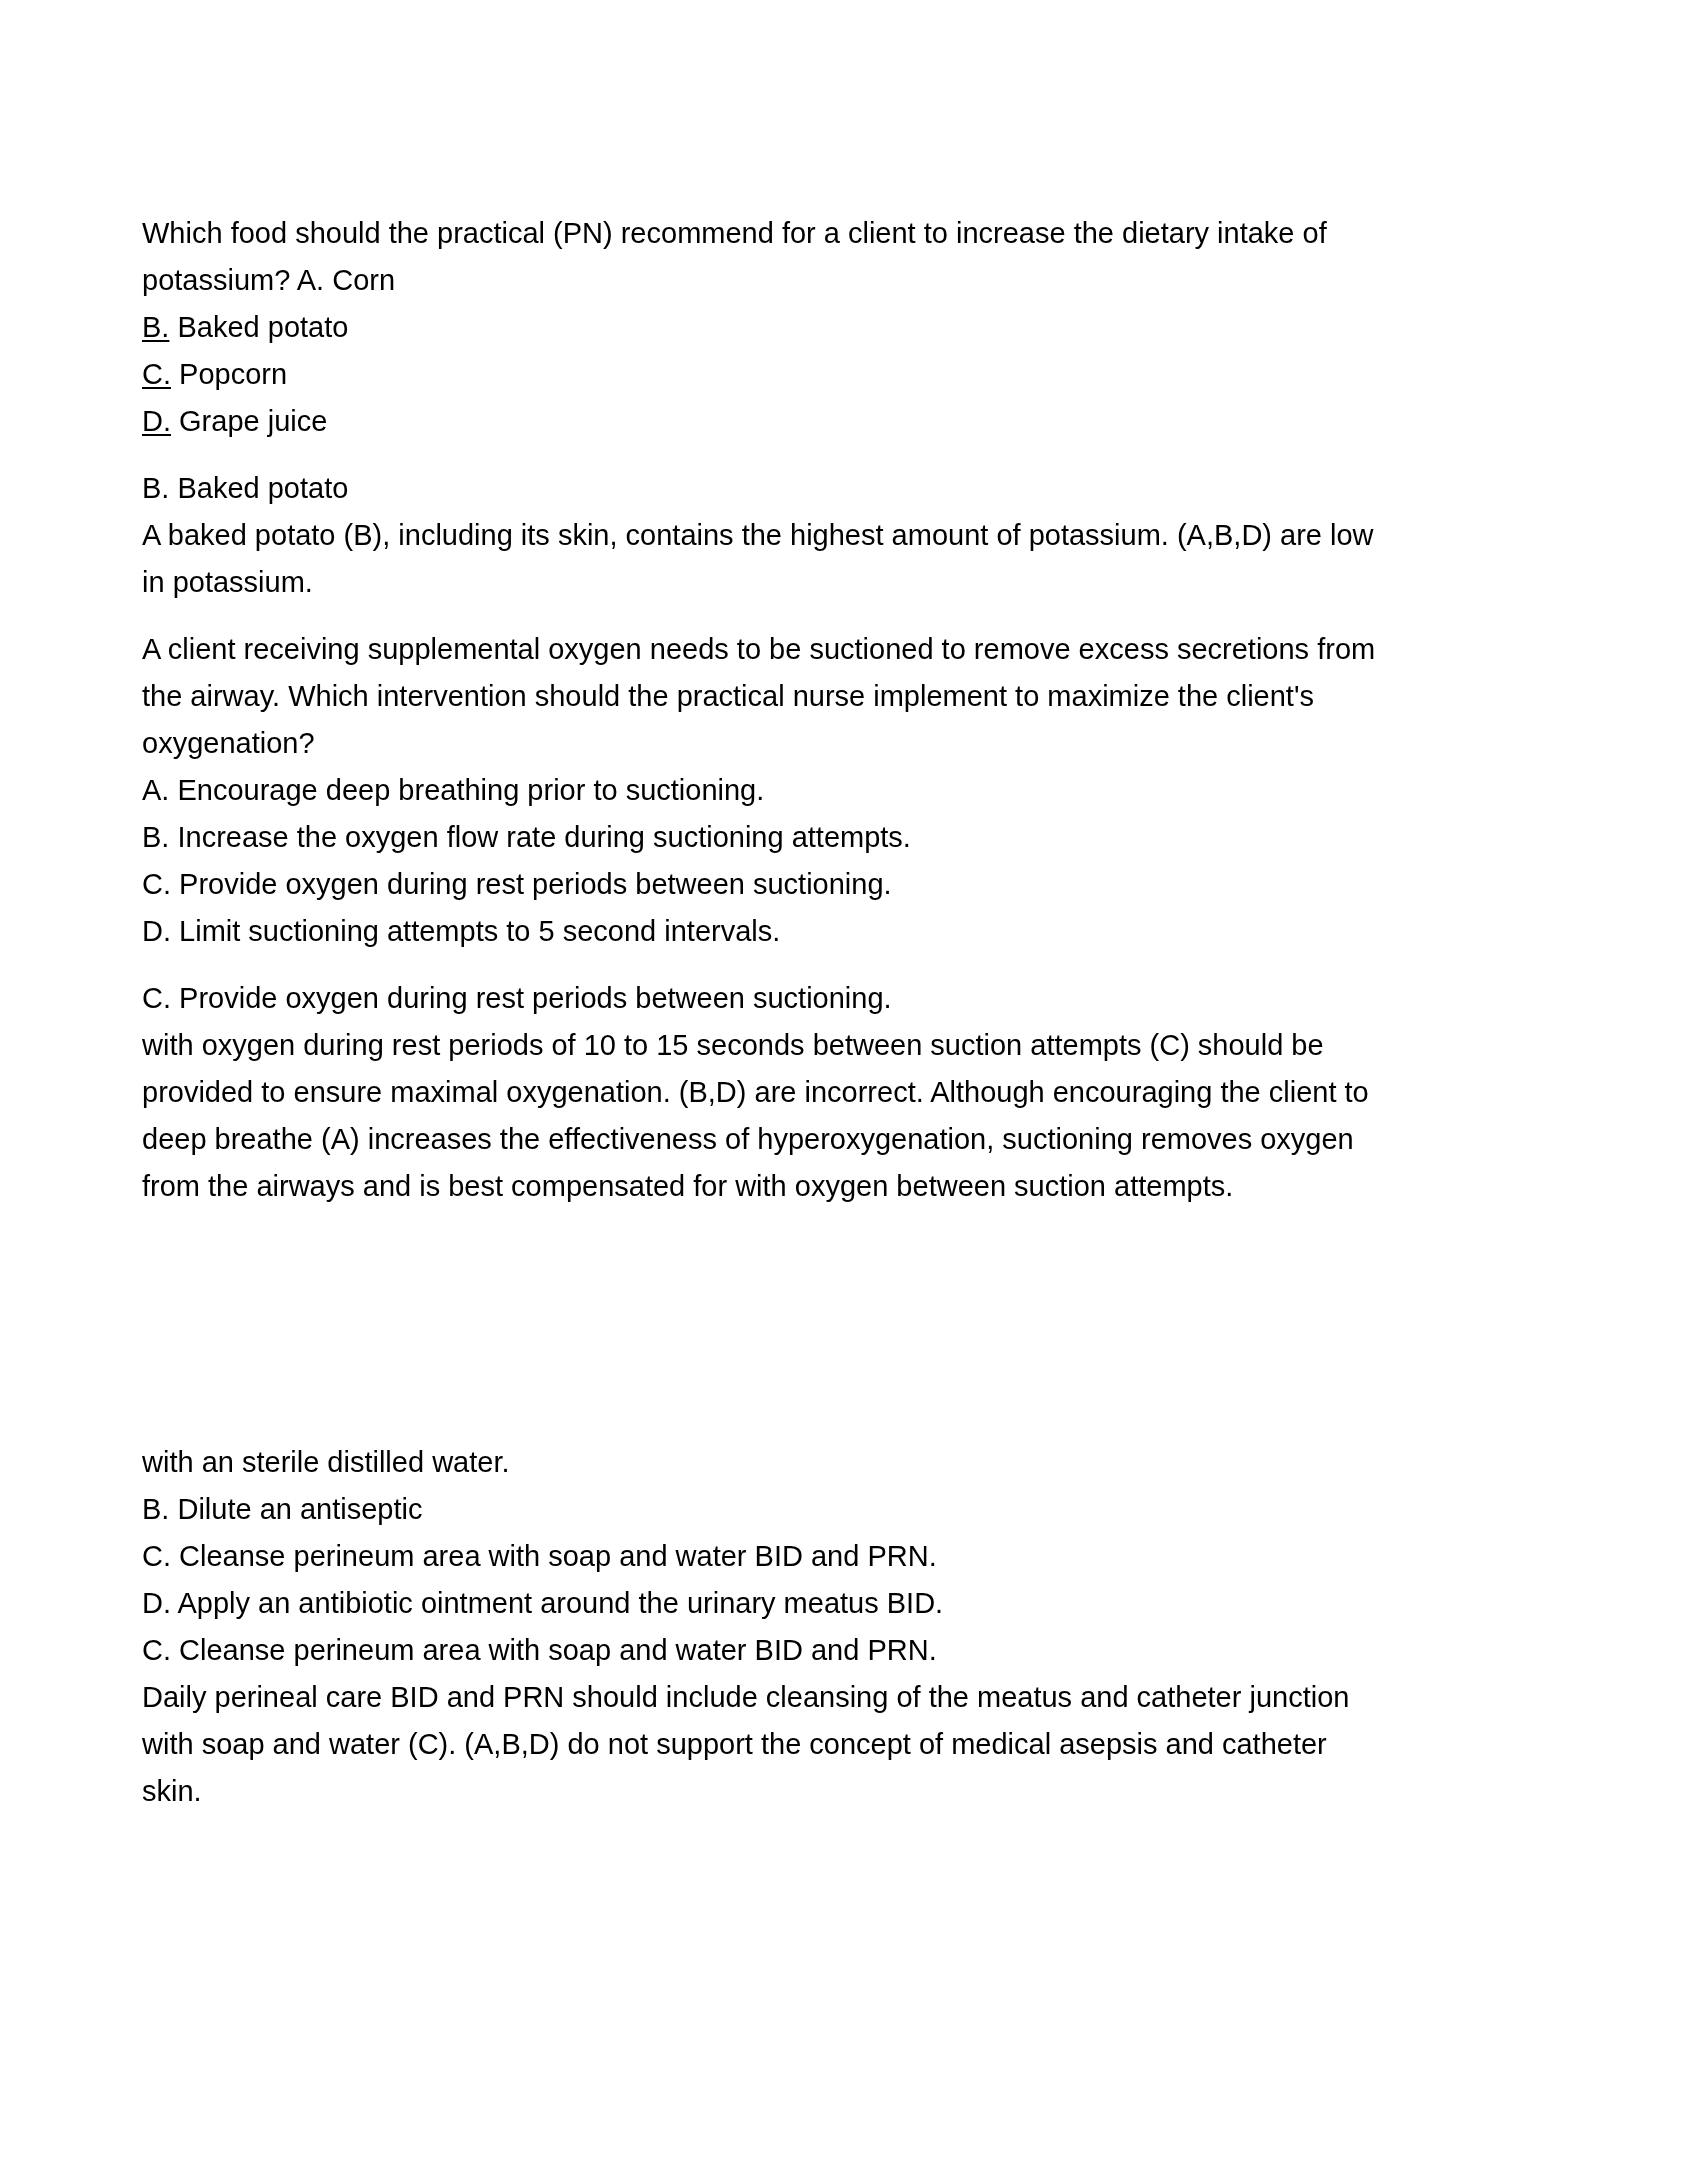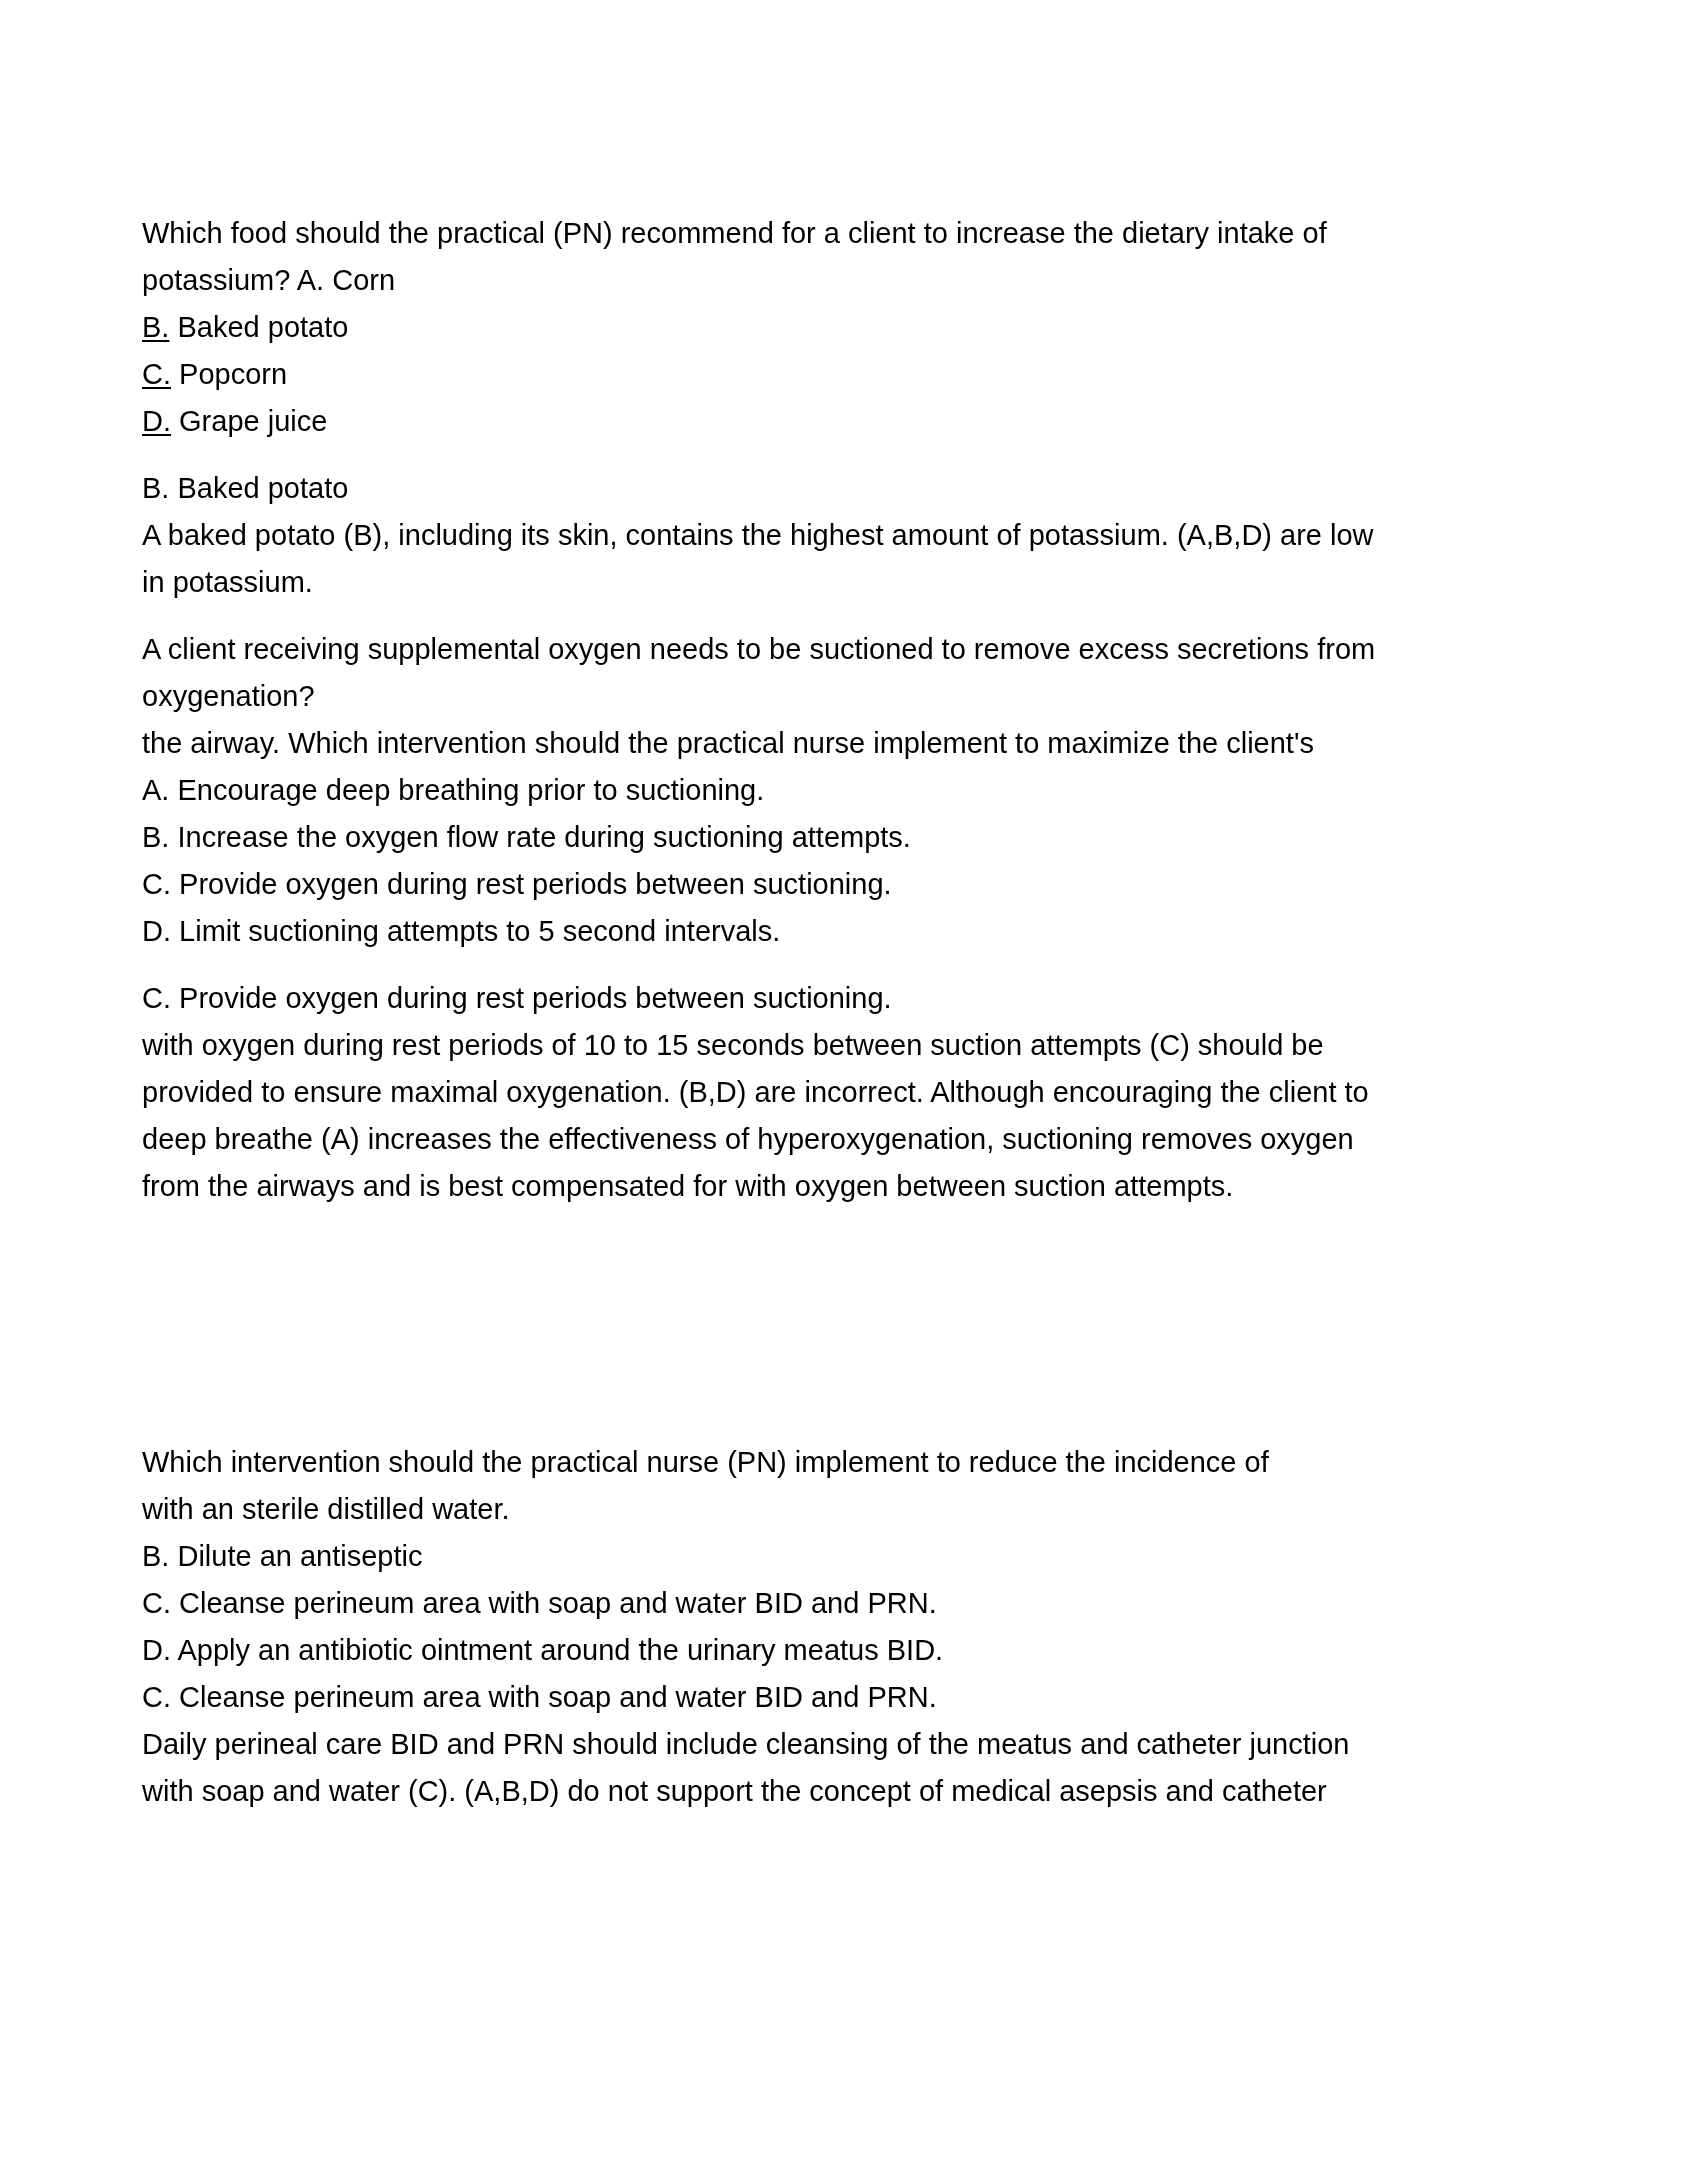--- a/index.html
+++ b/index.html
@@ -50,36 +50,35 @@
       <div class="line"><span class="uprefix">C.</span> Popcorn</div>
       <div class="line"><span class="uprefix">D.</span> Grape juice</div>
     </div>
     <div class="block block-2">
       <div class="line">B. Baked potato</div>
       <div class="line">A baked potato (B), including its skin, contains the highest amount of potassium. (A,B,D) are low</div>
       <div class="line">in potassium.</div>
     </div>
     <div class="block block-3">
       <div class="line">A client receiving supplemental oxygen needs to be suctioned to remove excess secretions from</div>
+      <div class="line">the airway. Which intervention should the practical nurse implement to maximize the client's</div>
       <div class="line">oxygenation?</div>
-      <div class="line">the airway. Which intervention should the practical nurse implement to maximize the client's</div>
       <div class="line">A. Encourage deep breathing prior to suctioning.</div>
       <div class="line">B. Increase the oxygen flow rate during suctioning attempts.</div>
       <div class="line">C. Provide oxygen during rest periods between suctioning.</div>
       <div class="line">D. Limit suctioning attempts to 5 second intervals.</div>
     </div>
     <div class="block block-4">
       <div class="line">C. Provide oxygen during rest periods between suctioning.</div>
       <div class="line">with oxygen during rest periods of 10 to 15 seconds between suction attempts (C) should be</div>
       <div class="line">provided to ensure maximal oxygenation. (B,D) are incorrect. Although encouraging the client to</div>
       <div class="line">deep breathe (A) increases the effectiveness of hyperoxygenation, suctioning removes oxygen</div>
       <div class="line">from the airways and is best compensated for with oxygen between suction attempts.</div>
     </div>
     <div class="block block-5">
-      <div class="line">Which intervention should the practical nurse (PN) implement to reduce the incidence of</div>
       <div class="line">with an sterile distilled water.</div>
       <div class="line">B. Dilute an antiseptic</div>
       <div class="line">C. Cleanse perineum area with soap and water BID and PRN.</div>
       <div class="line">D. Apply an antibiotic ointment around the urinary meatus BID.</div>
       <div class="line">C. Cleanse perineum area with soap and water BID and PRN.</div>
       <div class="line">Daily perineal care BID and PRN should include cleansing of the meatus and catheter junction</div>
       <div class="line">with soap and water (C). (A,B,D) do not support the concept of medical asepsis and catheter</div>
       <div class="line">skin.</div>
     </div>
   </div>

